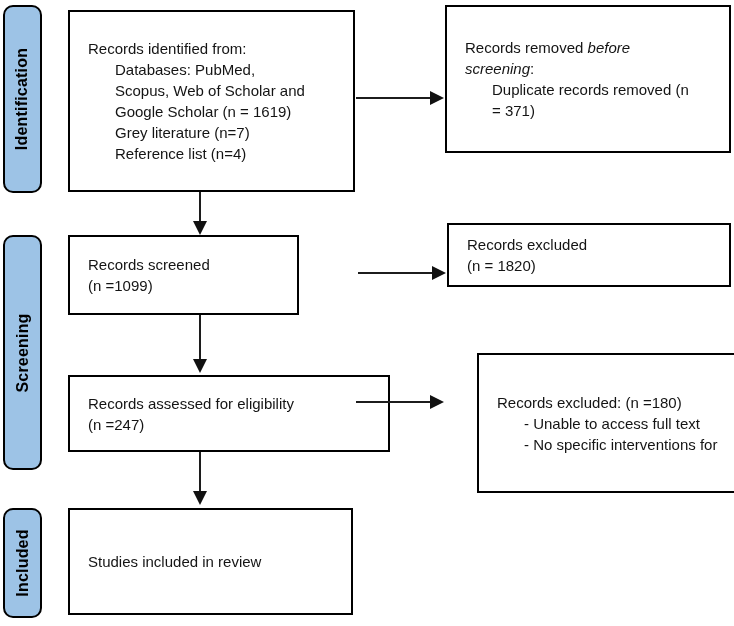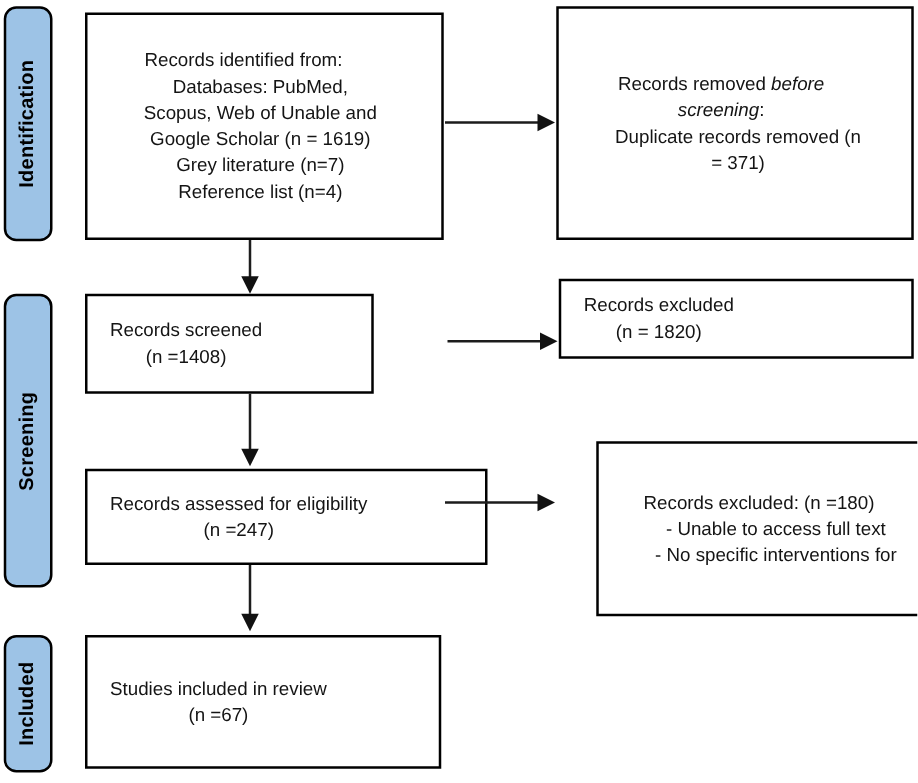--- a/index.html
+++ b/index.html
@@ -43,26 +43,26 @@
     background:var(--box-fill);
     border:2.5px solid var(--border);
     box-sizing:border-box;
     display:flex;align-items:center;
   }
   .box .lines{
     padding:0 8px 0 18px;
     font-size:15px;
     line-height:21px;
   }
-  .line{white-space:nowrap;text-align:center;}
+  .line{white-space:nowrap;}
   .line.indent{padding-left:27px;}
   .italic{font-style:italic;}
 
   #box-identified{left:68px;top:10px;width:287px;height:182px;}
-  #box-removed{left:445px;top:5px;width:286px;height:187px;}
+  #box-removed{left:445px;top:5px;width:286px;height:148px;}
   #box-screened{left:68px;top:235px;width:231px;height:80px;}
   #box-excluded-screening{left:447px;top:223px;width:284px;height:64px;}
   #box-assessed{left:68px;top:375px;width:322px;height:77px;}
   #box-excluded-eligibility{left:445px;top:353px;width:318px;height:140px;margin-left:32px;}
   #box-included{left:68px;top:508px;width:285px;height:107px;}
 
   
   .shaft-v{position:absolute;width:2px;background:#1c1c1c;}
   .shaft-h{position:absolute;height:2px;background:#1c1c1c;}
   .head-down{position:absolute;width:0;height:0;
@@ -84,38 +84,38 @@
     <span>Screening</span>
   </div>
   <div class="stage" id="stage-included">
     <span>Included</span>
   </div>
 
   <div class="box" id="box-identified">
     <div class="lines">
         <div class="line"><span>Records identified from:</span></div>
         <div class="line indent"><span>Databases: PubMed,</span></div>
-        <div class="line indent"><span>Scopus, Web of Unable and</span></div>
+        <div class="line indent"><span>Scopus, Web of Scholar and</span></div>
         <div class="line indent"><span>Google Scholar (n = 1619)</span></div>
         <div class="line indent"><span>Grey literature (n=7)</span></div>
         <div class="line indent"><span>Reference list (n=4)</span></div>
       </div>
   </div>
   <div class="box" id="box-removed">
     <div class="lines">
         <div class="line"><span>Records removed </span><span class="italic">before</span></div>
         <div class="line"><span class="italic">screening</span><span>:</span></div>
         <div class="line indent"><span>Duplicate records removed (n</span></div>
         <div class="line indent"><span>= 371)</span></div>
       </div>
   </div>
   <div class="box" id="box-screened">
     <div class="lines">
         <div class="line"><span>Records screened</span></div>
-        <div class="line"><span>(n =1408)</span></div>
+        <div class="line"><span>(n =1099)</span></div>
       </div>
   </div>
   <div class="box" id="box-excluded-screening">
     <div class="lines">
         <div class="line"><span>Records excluded</span></div>
         <div class="line"><span>(n = 1820)</span></div>
       </div>
   </div>
   <div class="box" id="box-assessed">
     <div class="lines">
@@ -126,21 +126,20 @@
   <div class="box" id="box-excluded-eligibility">
     <div class="lines">
         <div class="line"><span>Records excluded: (n =180)</span></div>
         <div class="line indent"><span>- Unable to access full text</span></div>
         <div class="line indent"><span>- No specific interventions for</span></div>
       </div>
   </div>
   <div class="box" id="box-included">
     <div class="lines">
         <div class="line"><span>Studies included in review</span></div>
-        <div class="line"><span>(n =67)</span></div>
       </div>
   </div>
 
   <div>
     <div class="shaft-v" style="left:199px;top:192px;height:30px;"></div>
     <div class="head-down" style="left:193px;top:221px;"></div>
   </div>
   <div>
     <div class="shaft-v" style="left:199px;top:315px;height:45px;"></div>
     <div class="head-down" style="left:193px;top:359px;"></div>

